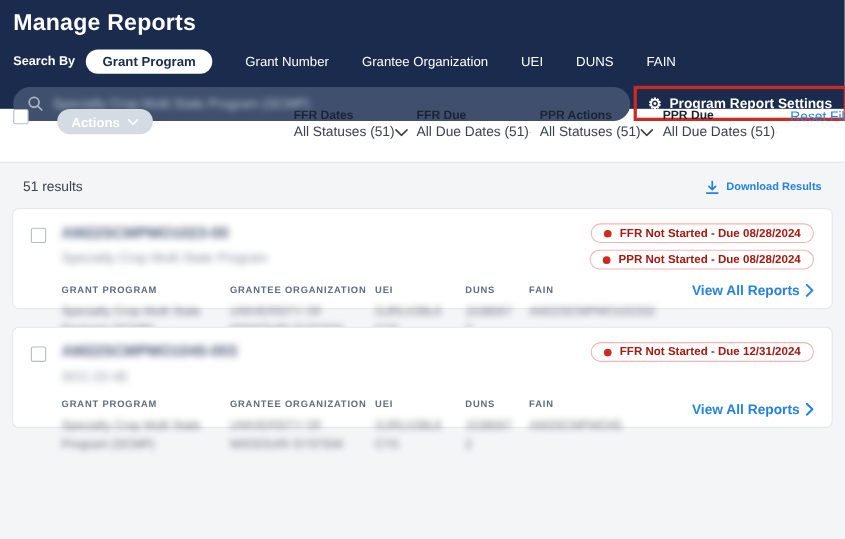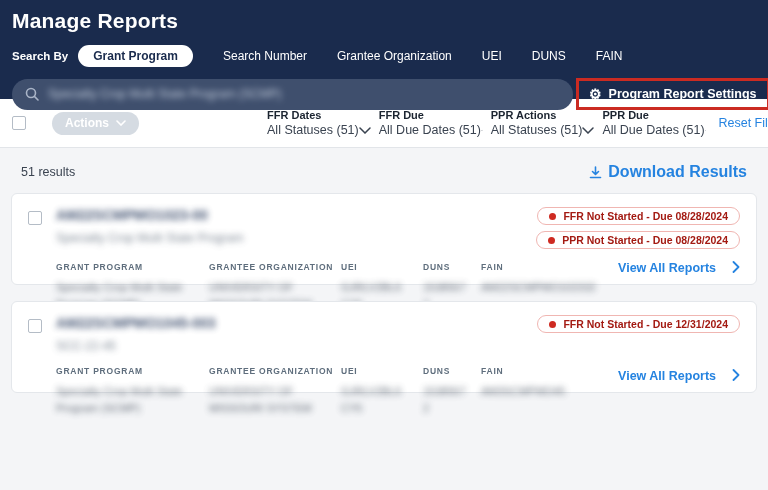--- a/index.html
+++ b/index.html
@@ -14,62 +14,62 @@
   .tab { color:#fff; font-size:12px; margin-right:30px; white-space:nowrap; cursor:pointer; }
   .tab.active { background:#fff; color:#1a2b4d; font-weight:600; padding:4px 15px; border-radius:14px; }
   .search-row { display:flex; align-items:center; margin-top:11px; }
   .search-input { flex:0 0 561px; height:31px; background:#3f4f6d; border-radius:16px; display:flex; align-items:center; padding:0 13px; }
   .search-text { color:#cfd8e6; font-size:12px; margin-left:9px; filter:blur(3px); opacity:.9; white-space:nowrap; overflow:hidden; }
   .settings-wrap { margin-left:3px; border:3px solid #cb2b22; height:32px; display:flex; align-items:center; padding:0 10px; flex:1; }
   .settings-btn { background:none; border:none; color:#fff; font-family:inherit; font-size:12.5px; font-weight:600; display:flex; align-items:center; gap:7px; cursor:pointer; white-space:nowrap; }
   .gear { font-size:14px; line-height:1; }
 
   
-  .filter-bar { background:#fff; height:49px; display:flex; align-items:center; padding:0 12px; border-bottom:1px solid #e2e5e9; }
+  .filter-bar { background:#fff; height:49px; display:flex; padding:0 12px; border-bottom:1px solid #e2e5e9; }
   .cb { appearance:none; -webkit-appearance:none; width:14px; height:14px; border:1.5px solid #b4bcc6; border-radius:2px; background:#fff; flex:0 0 auto; cursor:pointer; }
   .actions-btn { margin-left:26px; background:#d5dbe2; color:#fff; border:none; border-radius:12px; height:23px; padding:0 13px; font-family:inherit; font-size:12px; font-weight:700; display:flex; align-items:center; gap:7px; white-space:nowrap; }
   .fgroup { width:104px; margin-right:8px; cursor:pointer; }
   .fgroup:first-of-type { margin-left:128px; }
   .flabel { font-size:11px; font-weight:700; color:#1b2430; margin-bottom:2px; white-space:nowrap; }
   .fvalue { font-size:12.5px; color:#3a4350; display:flex; align-items:center; justify-content:space-between; white-space:nowrap; }
   .reset-link { font-size:12.5px; color:#2583e0; margin-left:4px; white-space:nowrap; text-decoration:none; cursor:pointer; }
 
   
   .results-row { display:flex; justify-content:space-between; align-items:center; padding:15px 21px 12px; }
   .count { font-size:12.5px; color:#3a4350; }
-  .download-link { color:#2583e0; font-size:16px; font-weight:700; display:flex; align-items:center; gap:6px; text-decoration:none; cursor:pointer; }
+  .download-link { color:#2583e0; font-size:10px; font-weight:700; display:flex; align-items:center; gap:6px; text-decoration:none; cursor:pointer; }
 
   
   .card { background:#fff; border:1px solid #e4e7eb; border-radius:6px; margin:0 11px 16px; padding:13px 16px 10px; position:relative; height:92px; }
   .card-top { display:flex; align-items:flex-start; }
   .card .cb { margin-top:4px; }
   .card-heading { margin-left:14px; }
   .card-title { font-size:14px; font-weight:700; color:#27395c; filter:blur(3.2px); opacity:.85; white-space:nowrap; cursor:pointer; }
   .card-subtitle { font-size:12px; color:#6b7684; margin-top:8px; filter:blur(3.2px); opacity:.85; white-space:nowrap; }
   .badges { margin-left:auto; display:flex; flex-direction:column; gap:6px; align-items:flex-end; }
   .badge { display:flex; align-items:center; gap:7px; border:1px solid #f0b6b2; border-radius:12px; background:#fff; padding:2px 11px; font-size:10.5px; font-weight:700; color:#a31a12; white-space:nowrap; }
   .dot { width:7px; height:7px; border-radius:50%; background:#ce2a21; flex:0 0 auto; }
   .cols { display:flex; margin-left:28px; margin-top:13px; }
   .col-label { font-size:8.5px; font-weight:700; letter-spacing:.09em; color:#5f6e7d; margin-bottom:7px; white-space:nowrap; }
   .col-value { font-size:11px; color:#3d4856; line-height:1.55; filter:blur(3px); opacity:.8; padding-right:14px; word-break:break-word; }
   .w1{width:153px} .w2{width:132px} .w3{width:82px} .w4{width:58px} .w5{width:160px}
-  .view-all { position:absolute; right:16px; bottom:9px; color:#2583e0; font-size:12.5px; font-weight:700; display:flex; gap:16px; text-decoration:none; cursor:pointer; }
+  .view-all { position:absolute; right:16px; bottom:9px; color:#2583e0; font-size:12.5px; font-weight:700; display:flex; align-items:center; gap:5px; text-decoration:none; cursor:pointer; }
 
   svg { display:block; }
 </style>
 </head>
 <body>
 
 <div class="header">
   <div class="page-title">Manage Reports</div>
 
   <div class="search-tabs">
     <span class="search-by">Search By</span>
     <span class="tab active">Grant Program</span>
-    <span class="tab">Search Number</span>
+    <span class="tab">Grant Number</span>
     <span class="tab">Grantee Organization</span>
     <span class="tab">UEI</span>
     <span class="tab">DUNS</span>
     <span class="tab">FAIN</span>
   </div>
 
   <div class="search-row">
     <div class="search-input">
       <span>
         <svg width="14" height="14" viewBox="0 0 14 14">

